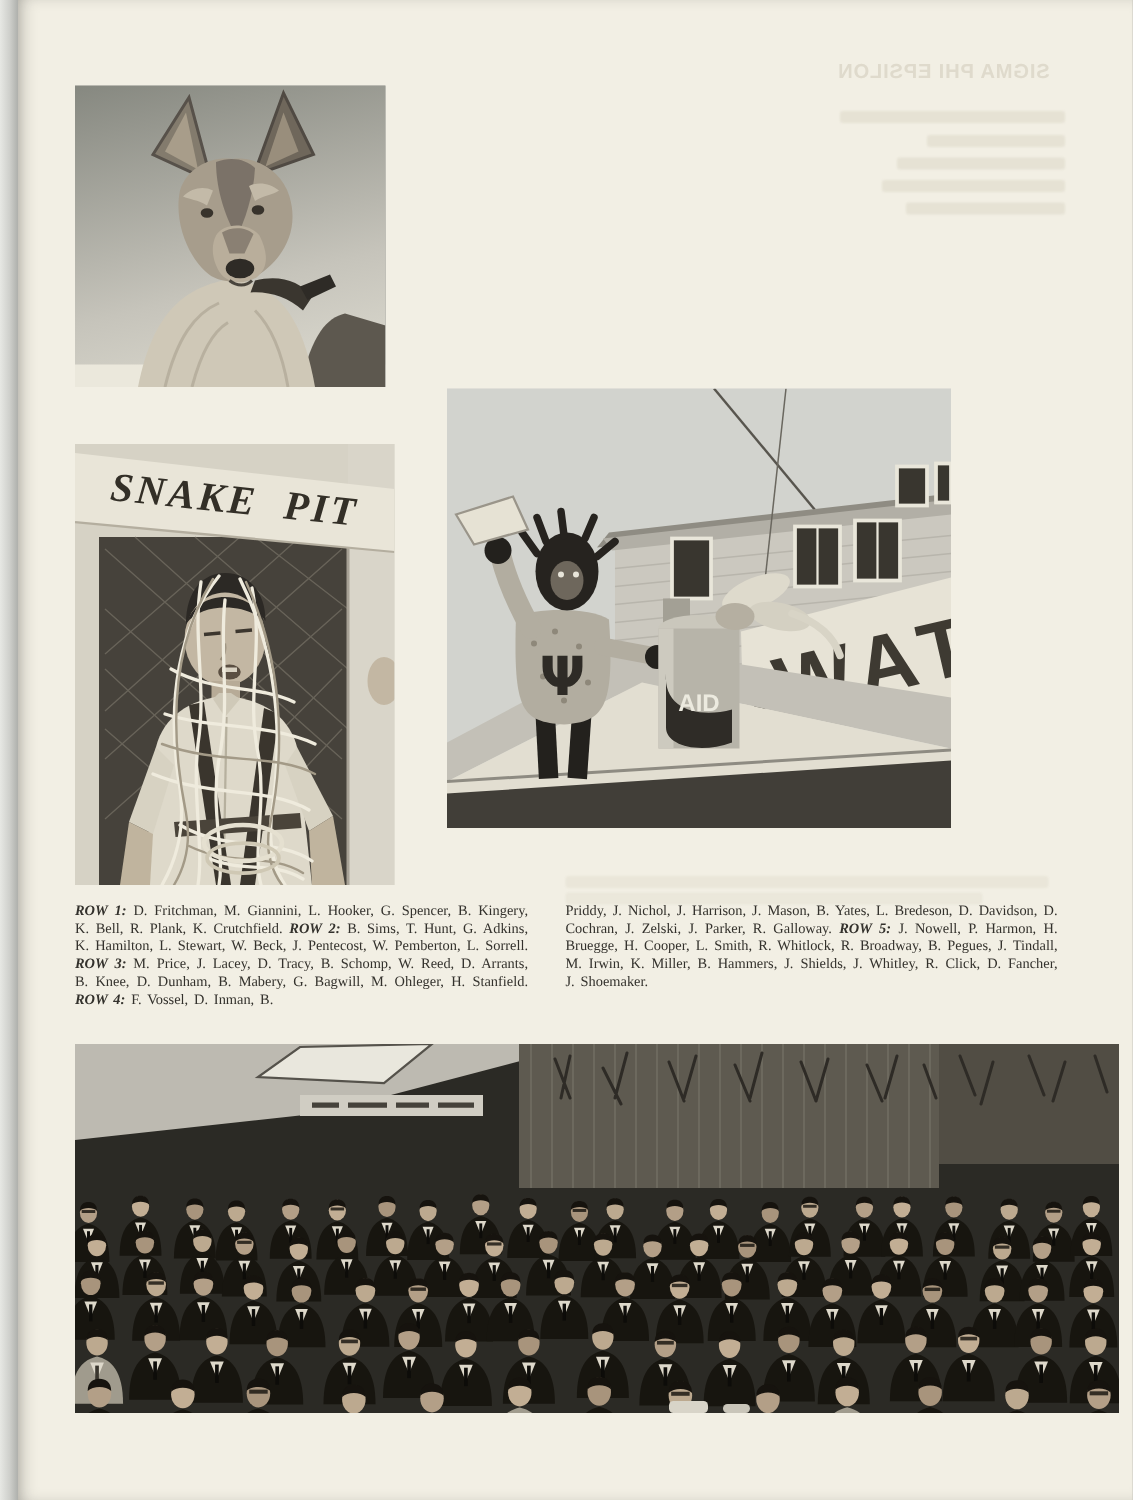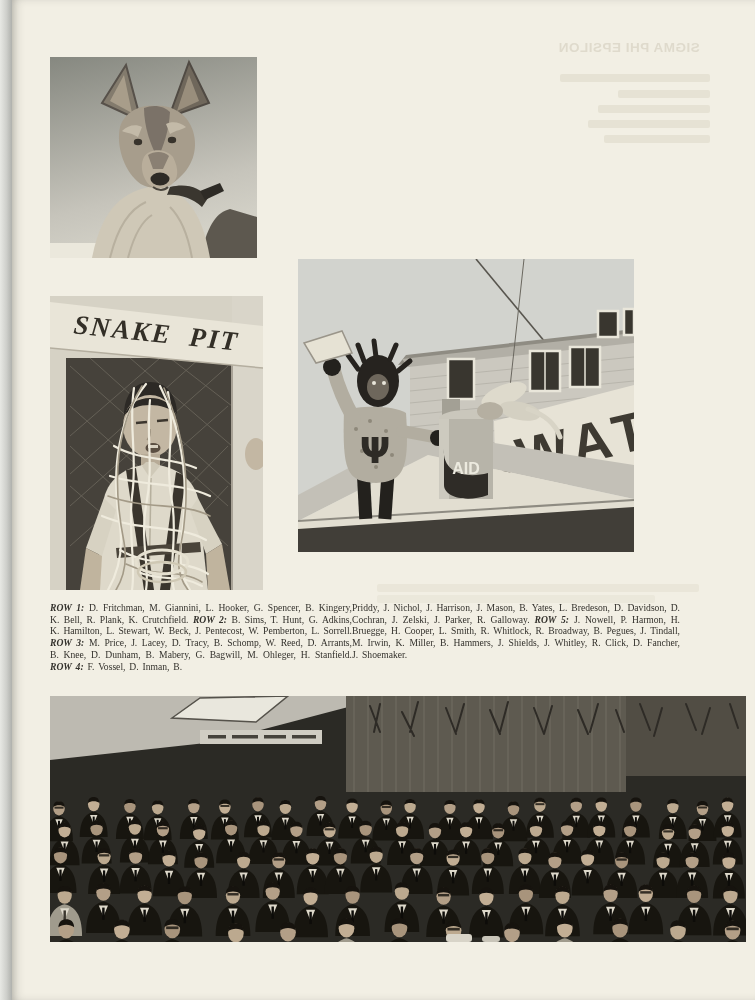--- a/index.html
+++ b/index.html
@@ -18,21 +18,21 @@
   }
   .photo{position:absolute;overflow:hidden;background:#8d8f8a;}
   .photo svg{display:block;}
   #dog-photo{left:38px;top:57px;width:207px;height:201px;}
   #snakepit-photo{left:38px;top:296px;width:213px;height:294px;background:#d8d4c8;}
   #swat-photo{left:286px;top:259px;width:336px;height:293px;background:#d3d4cf;}
   #group-photo{left:38px;top:696px;width:696px;height:246px;background:#2b2a26;}
 
   .caption{
     position:absolute;left:38px;top:602px;width:655px;
-    display:flex;
+    display:flex;gap:25px;
     font-size:9.6px;line-height:11.7px;color:#33312c;
     text-align:justify;word-spacing:1.5px;
   }
   .caption .col1{width:302px;}
   .caption .col2{width:328px;}
   .rowlabel{font-weight:bold;font-style:italic;}
 
   
   .ghost-head{
     position:absolute;left:528px;top:40px;width:178px;

